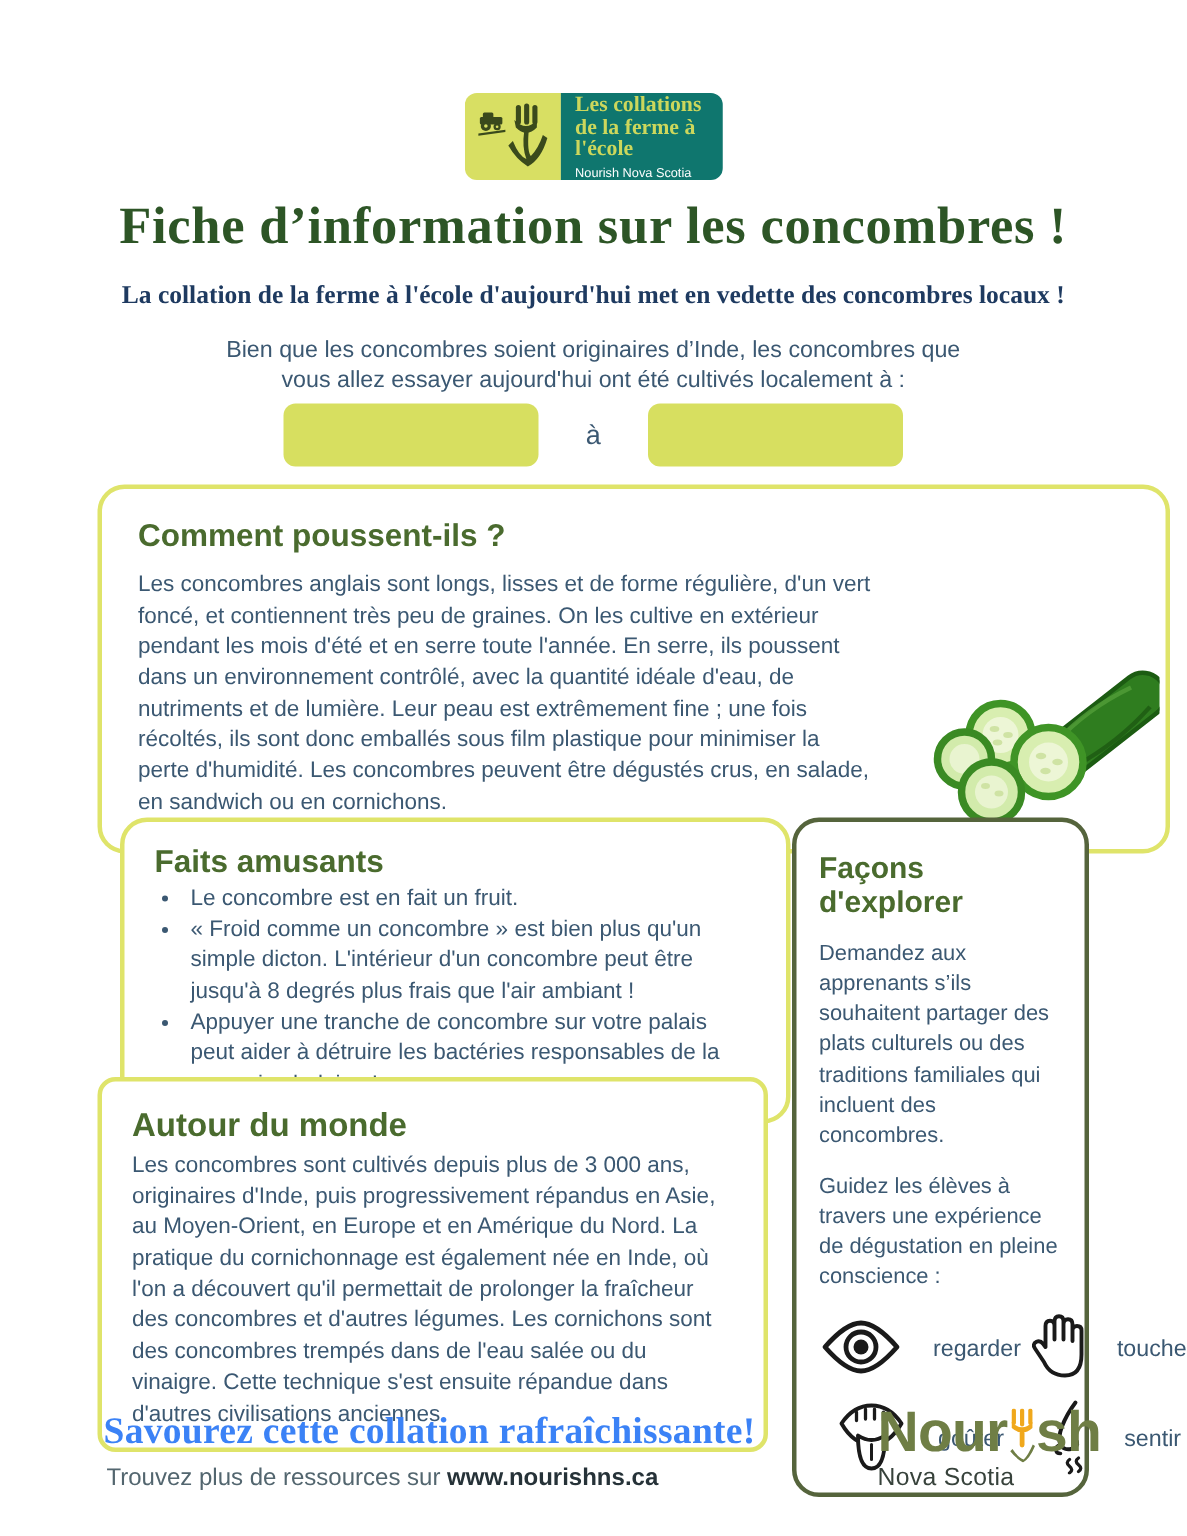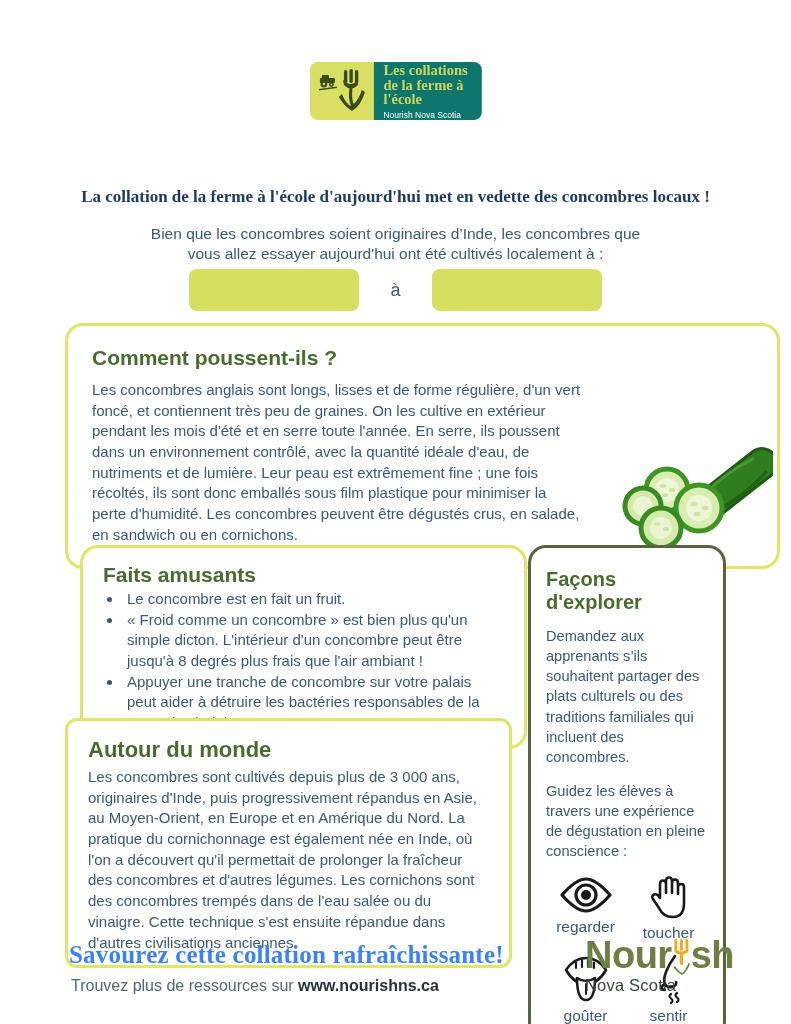--- a/index.html
+++ b/index.html
@@ -89,21 +89,21 @@
   .box-explore {
     top: 545px; left: 528px; width: 198px; min-height: 367px;
     border-color: #55643c; padding: 20px 15px 12px 15px;
   }
   .box-explore h2 { font-size: 20px; margin-bottom: 12px; }
   .box-explore p { font-size: 14.6px; margin-bottom: 14px; }
   .senses-grid {
     display: grid; grid-template-columns: 1fr 1fr; row-gap: 12px; column-gap: 4px;
     justify-items: center; margin-top: 2px;
   }
-  .sense { display: flex; flex-direction: column; align-items: center; }
+  .sense { display: flex; flex-direction: row; align-items: center; gap: 20px; }
   .sense .sense-label { font-size: 15.5px; color: #3b5872; margin-top: 3px; }
 
   
   .footer-headline {
     position: absolute; top: 941px; left: 69px;
     font-family: "Liberation Serif", serif; font-weight: bold;
     font-size: 25px; color: #3b82f6; letter-spacing: 0.2px;
   }
   .footer-resources {
     position: absolute; top: 977px; left: 71px;
@@ -153,20 +153,21 @@
       </span>
     </div>
     <div class="badge-text-panel">
       <div class="badge-title-line">Les collations</div>
       <div class="badge-title-line">de la ferme à</div>
       <div class="badge-title-line">l'école</div>
       <div class="badge-subtitle">Nourish Nova Scotia</div>
     </div>
   </div>
 
+  <h1 class="main-title">Fiche d’information sur les concombres !</h1>
   <div class="sub-title">La collation de la ferme à l'école d'aujourd'hui met en vedette des concombres locaux !</div>
   <div class="intro">
     <div>Bien que les concombres soient originaires d’Inde, les concombres que</div>
     <div>vous allez essayer aujourd'hui ont été cultivés localement à :</div>
   </div>
 
   <div class="fill-row">
     <input class="blank-box" type="text" value="" style="">
     <span class="fill-sep">à</span>
     <input class="blank-box" type="text" value="" style="">

